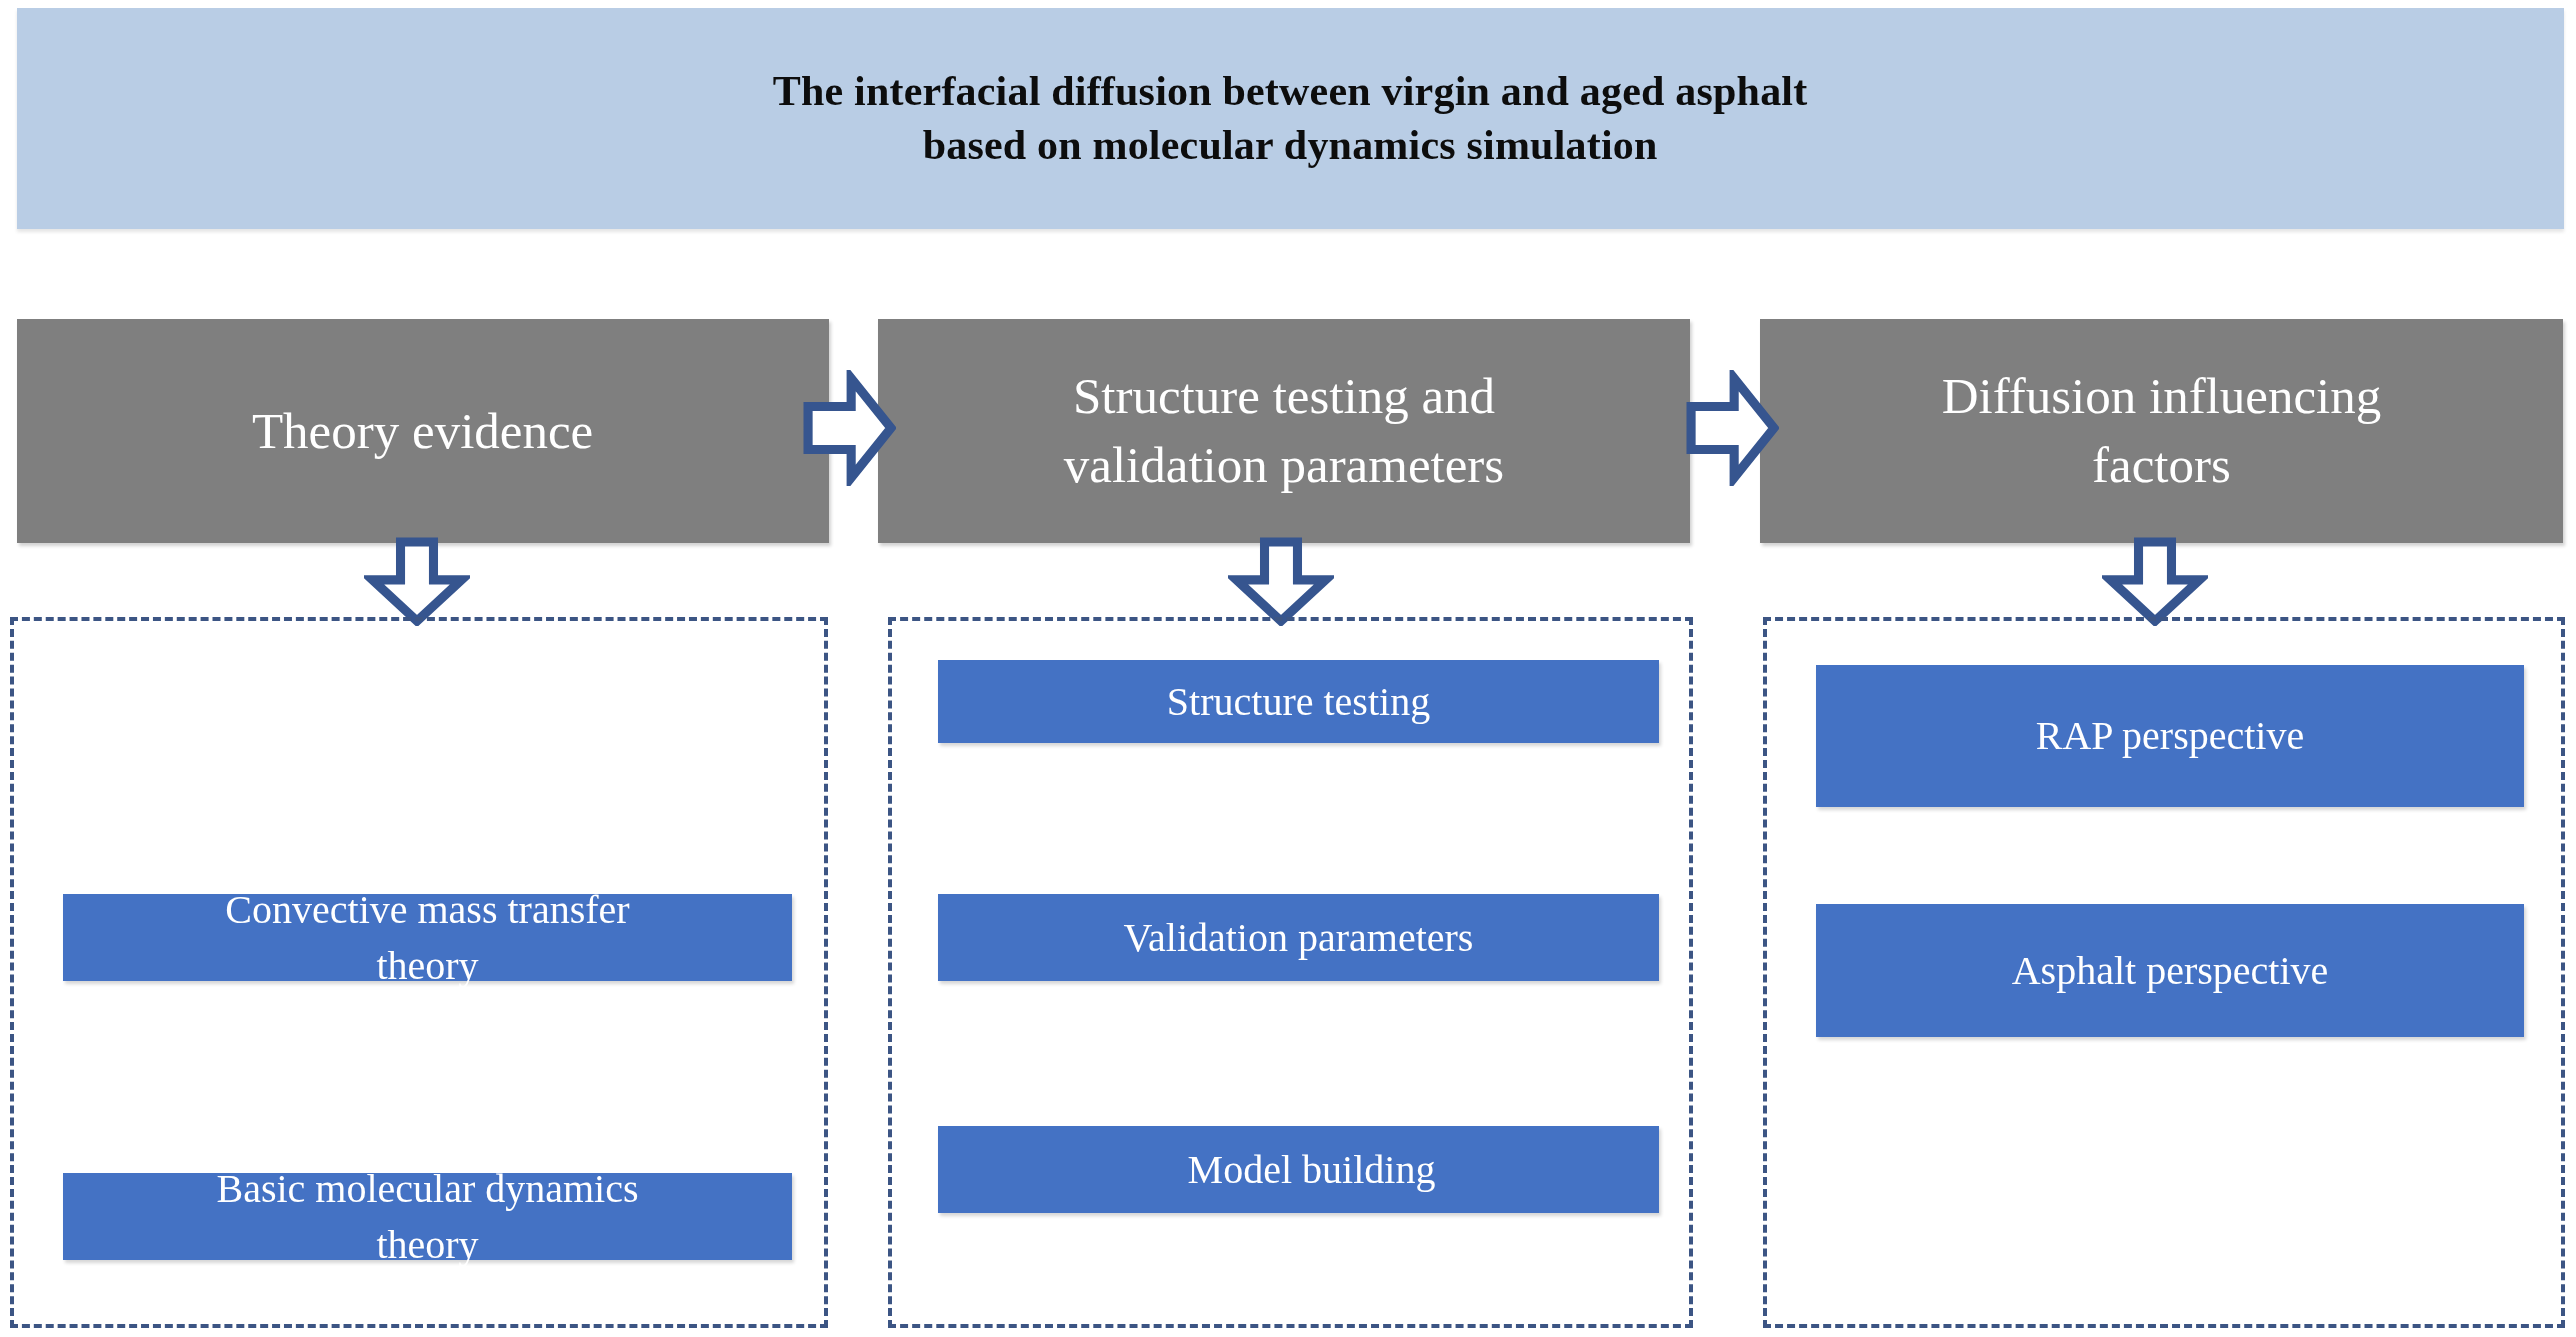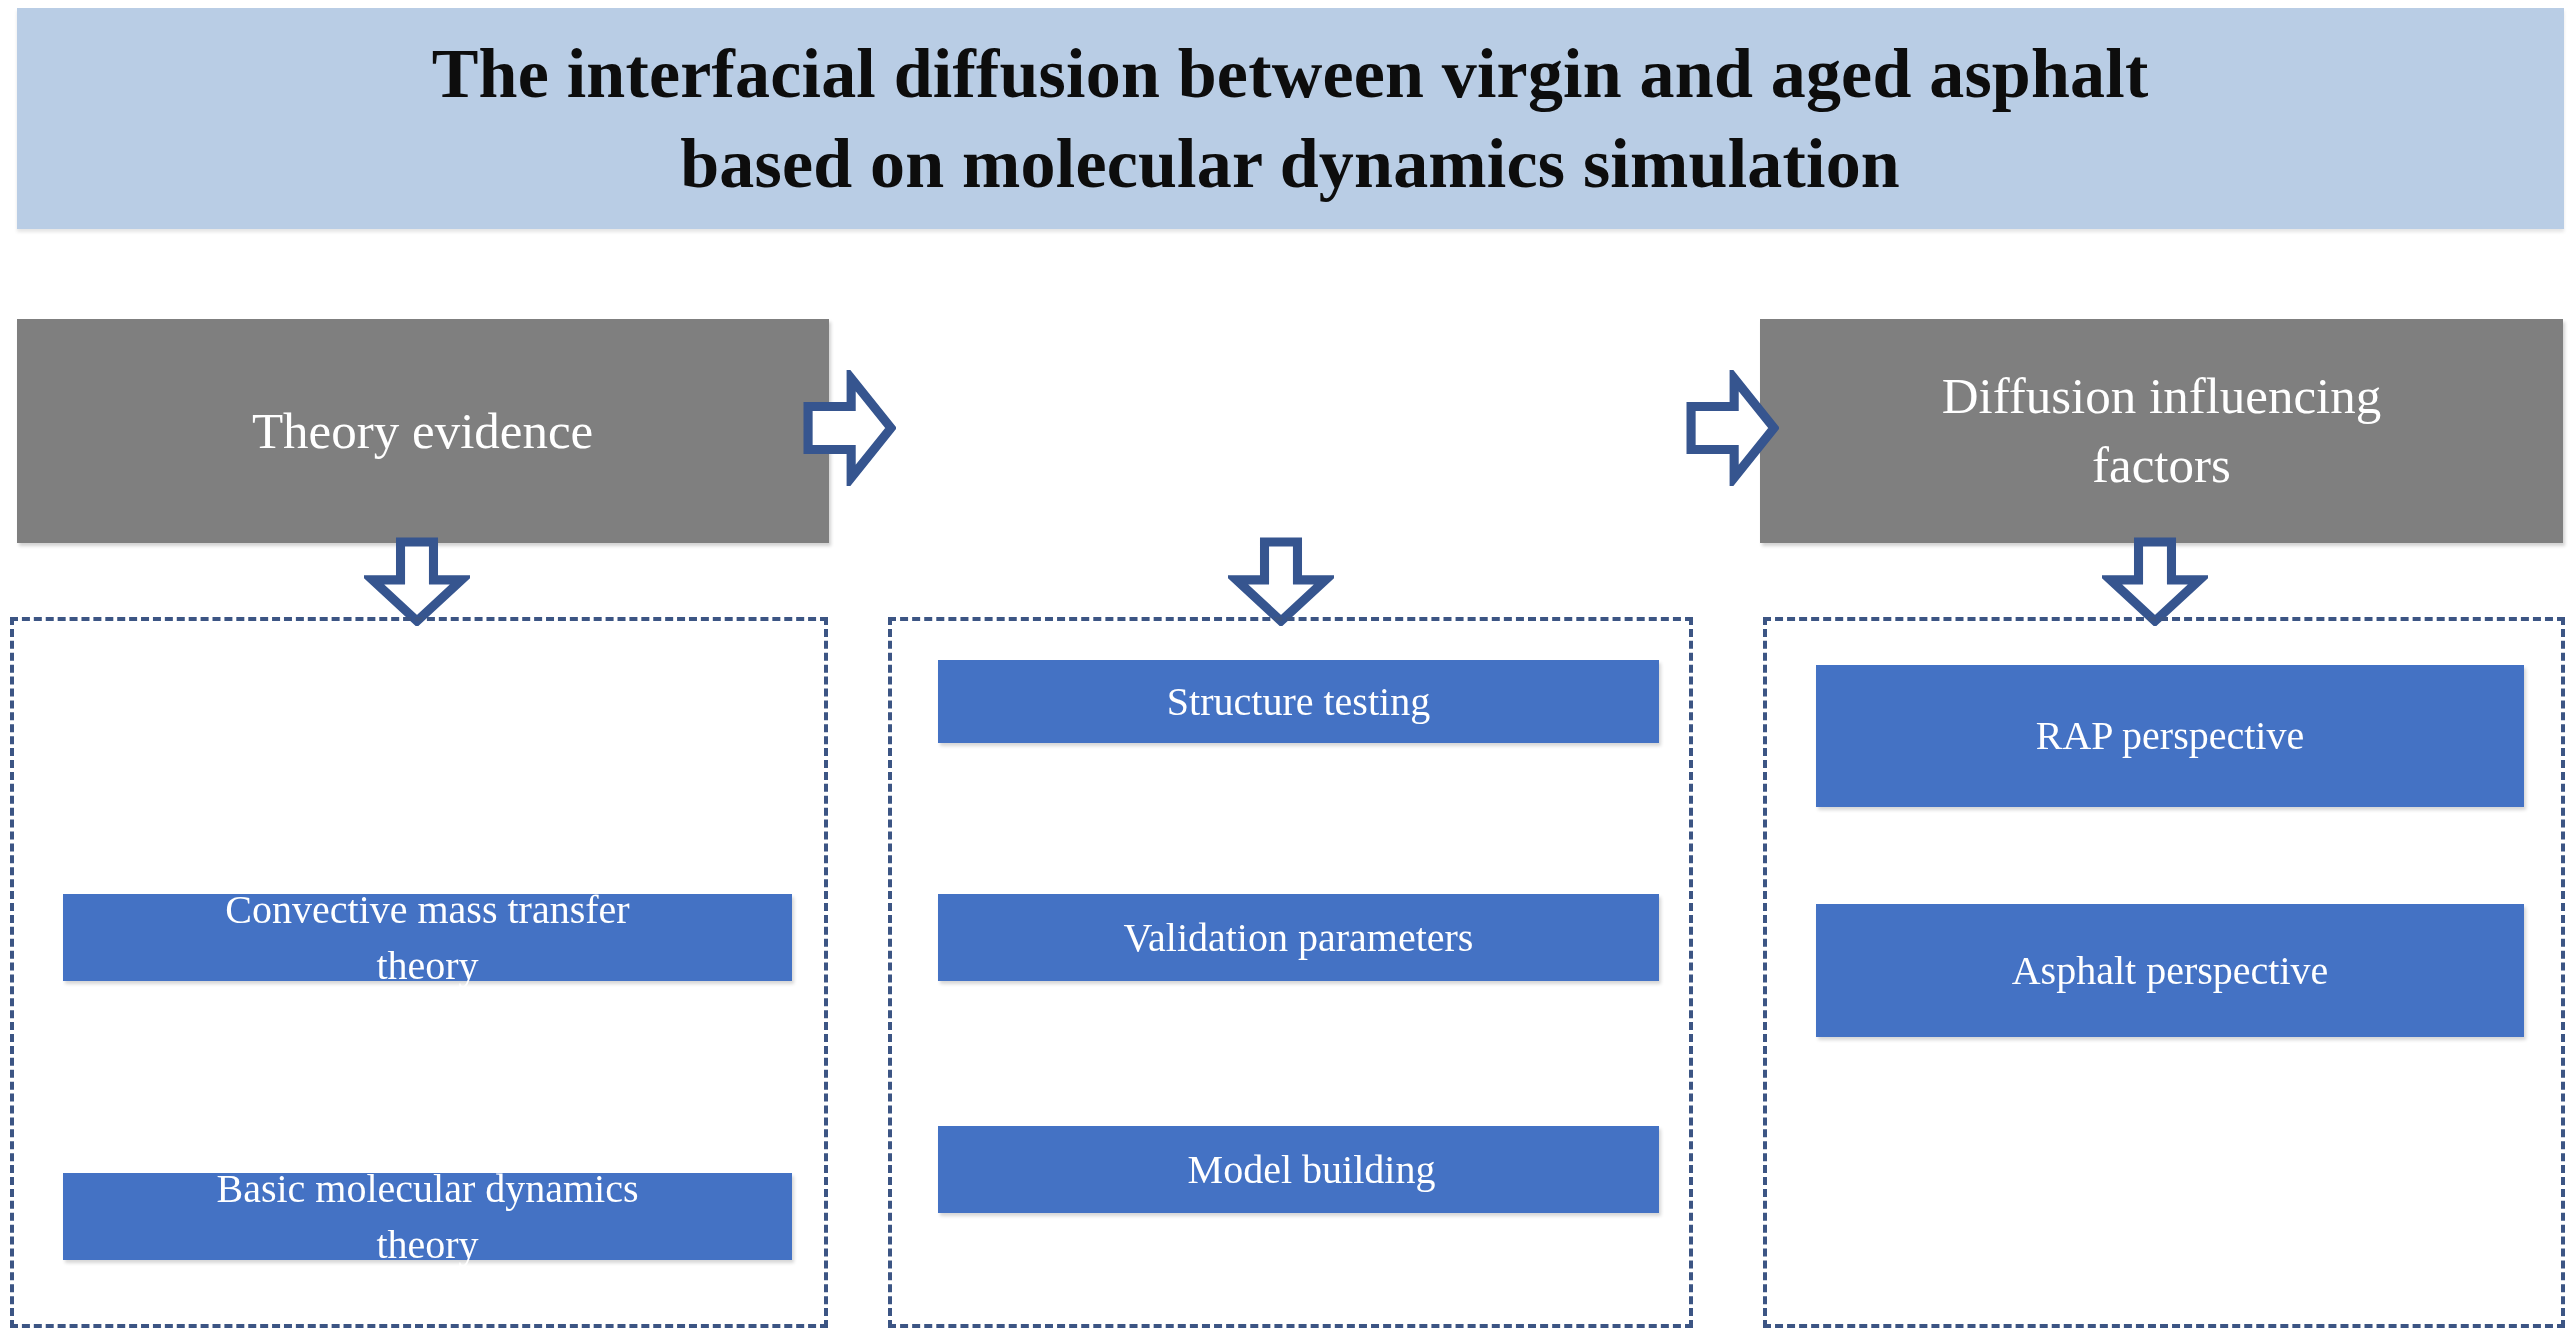--- a/index.html
+++ b/index.html
@@ -25,21 +25,21 @@
     background: #b9cde5;
     display: flex;
     align-items: center;
     justify-content: center;
     box-sizing: border-box;
     box-shadow: 0 2.5px 3.3px rgba(0,0,0,0.10);
   }
   .title-text {
     font-family: "Liberation Serif", serif;
     font-weight: bold;
-    font-size: 70px;
+    font-size: 42px;
     line-height: 1.28;
     color: #0d0d0d;
     text-align: center;
     letter-spacing: 0.2px;
     white-space: pre-line;
   }
 
   
   .flow {
     position: absolute;
@@ -151,20 +151,24 @@
   <div class="title-text">The interfacial diffusion between virgin and aged asphalt
 based on molecular dynamics simulation</div>
 </div>
 
 <div class="flow">
 
   <div class="stage-head c1">
     <div class="stage-head-label">Theory evidence</div>
   </div>
 
+  <div class="stage-head c2">
+    <div class="stage-head-label">Structure testing and
+validation parameters</div>
+  </div>
 
   <div class="stage-head c3">
     <div class="stage-head-label">Diffusion influencing
 factors</div>
   </div>
 
   <svg class="arrow-right a1" viewBox="0 0 112 140">
     <polygon points="6,44 58,44 58,10 106,70 58,130 58,96 6,96" fill="#ffffff" stroke="#36558f" stroke-width="11" stroke-linejoin="miter"></polygon>
   </svg>
 

